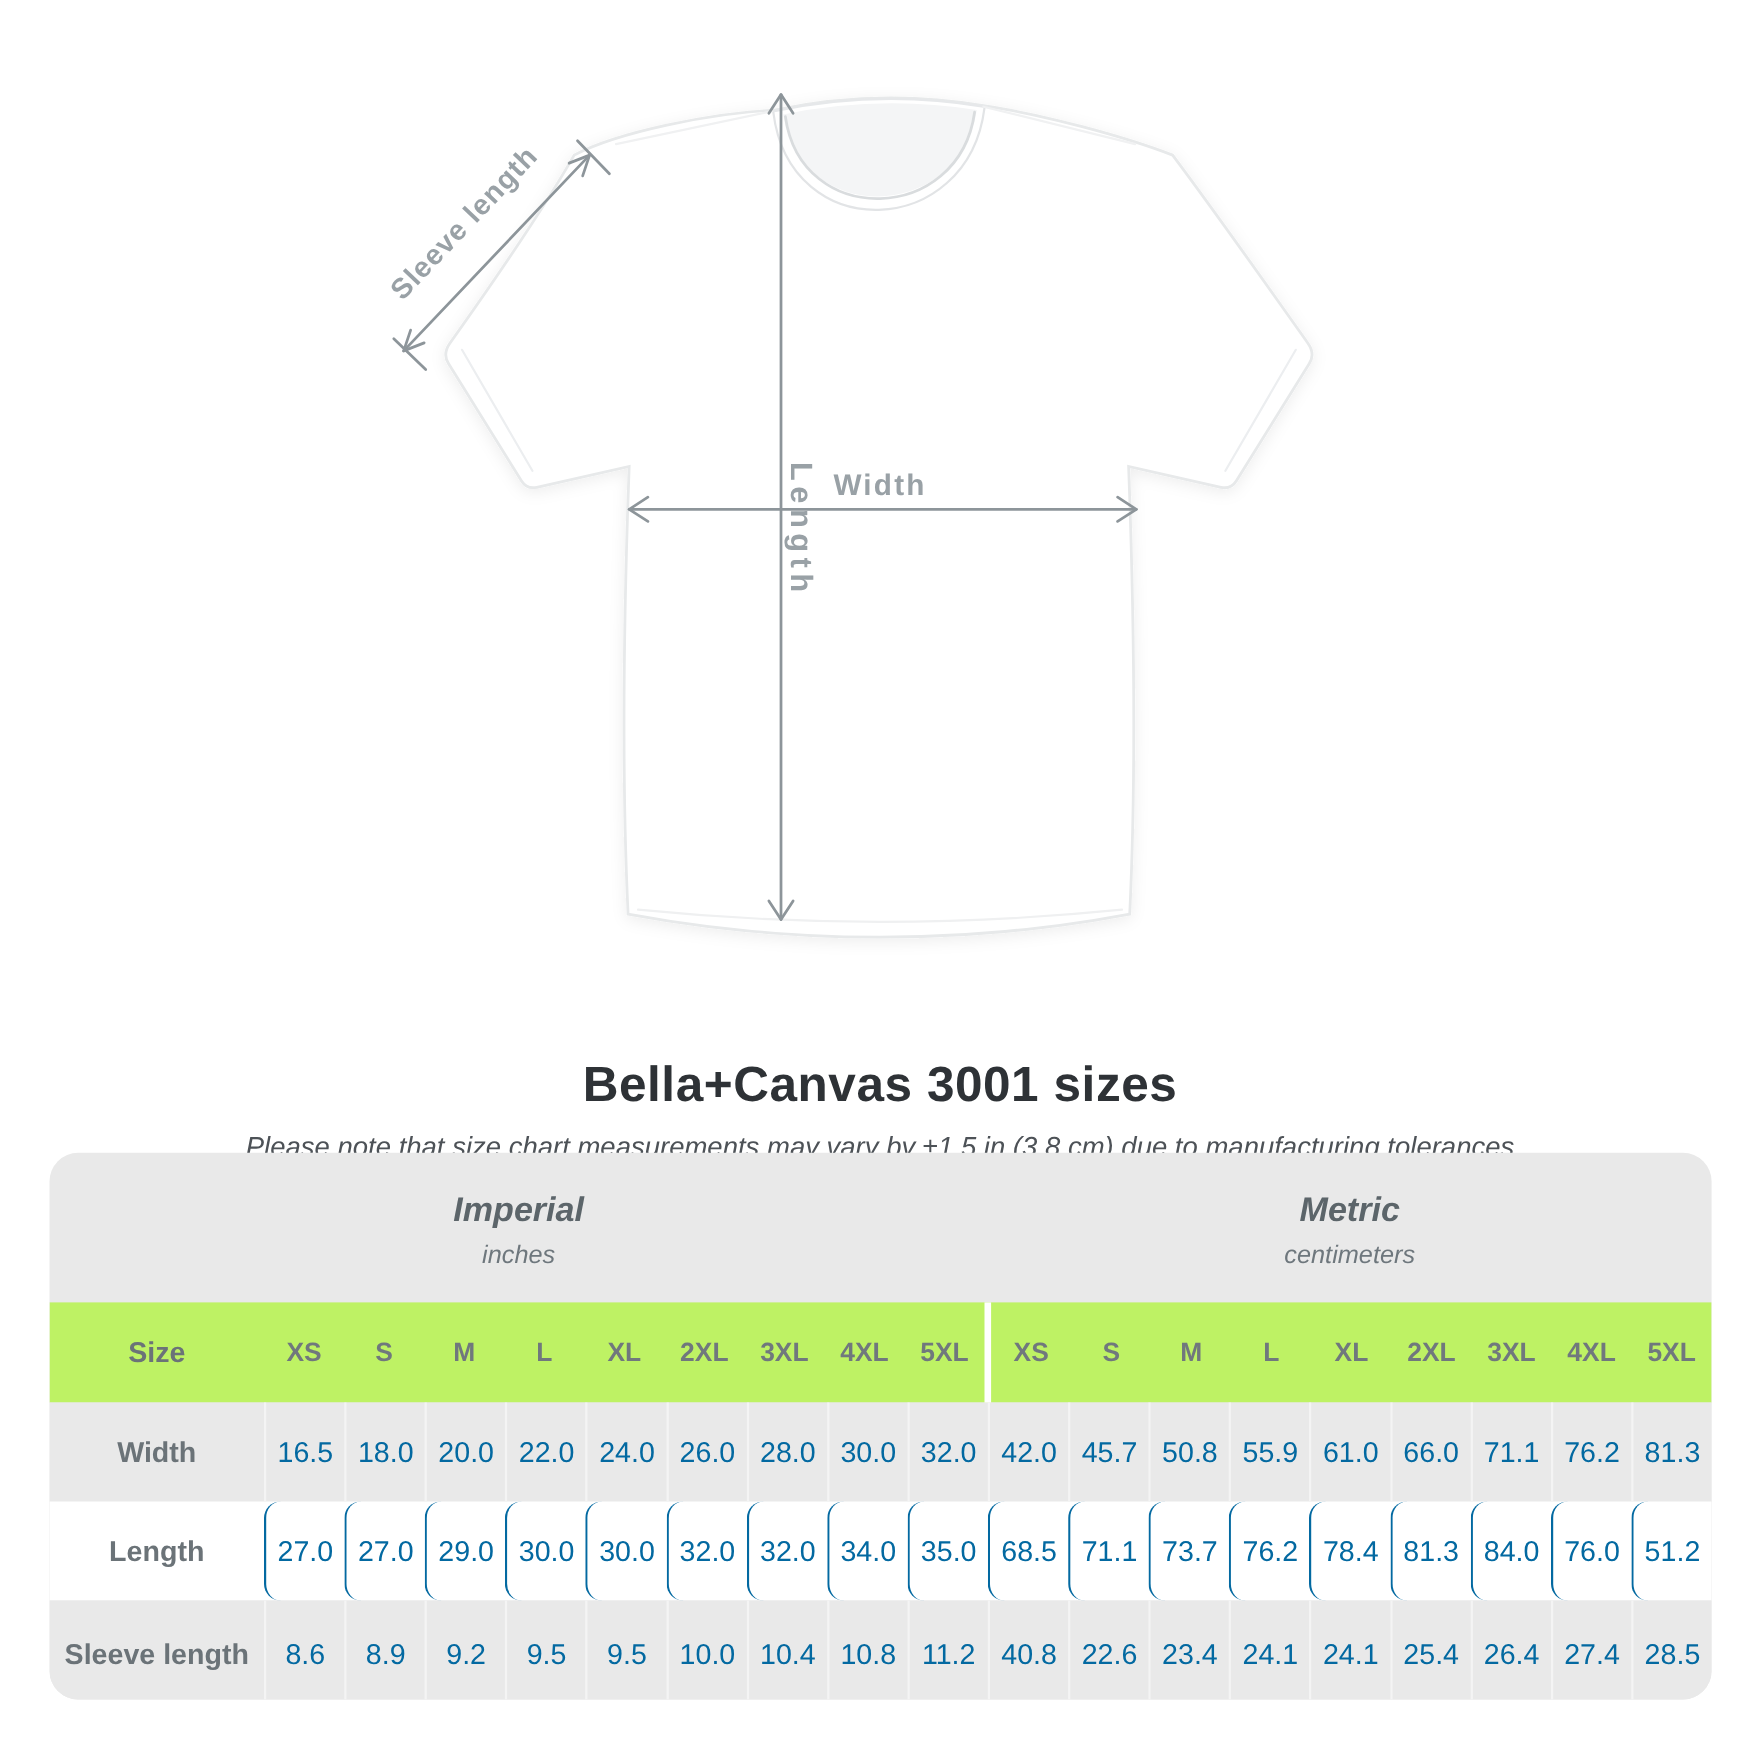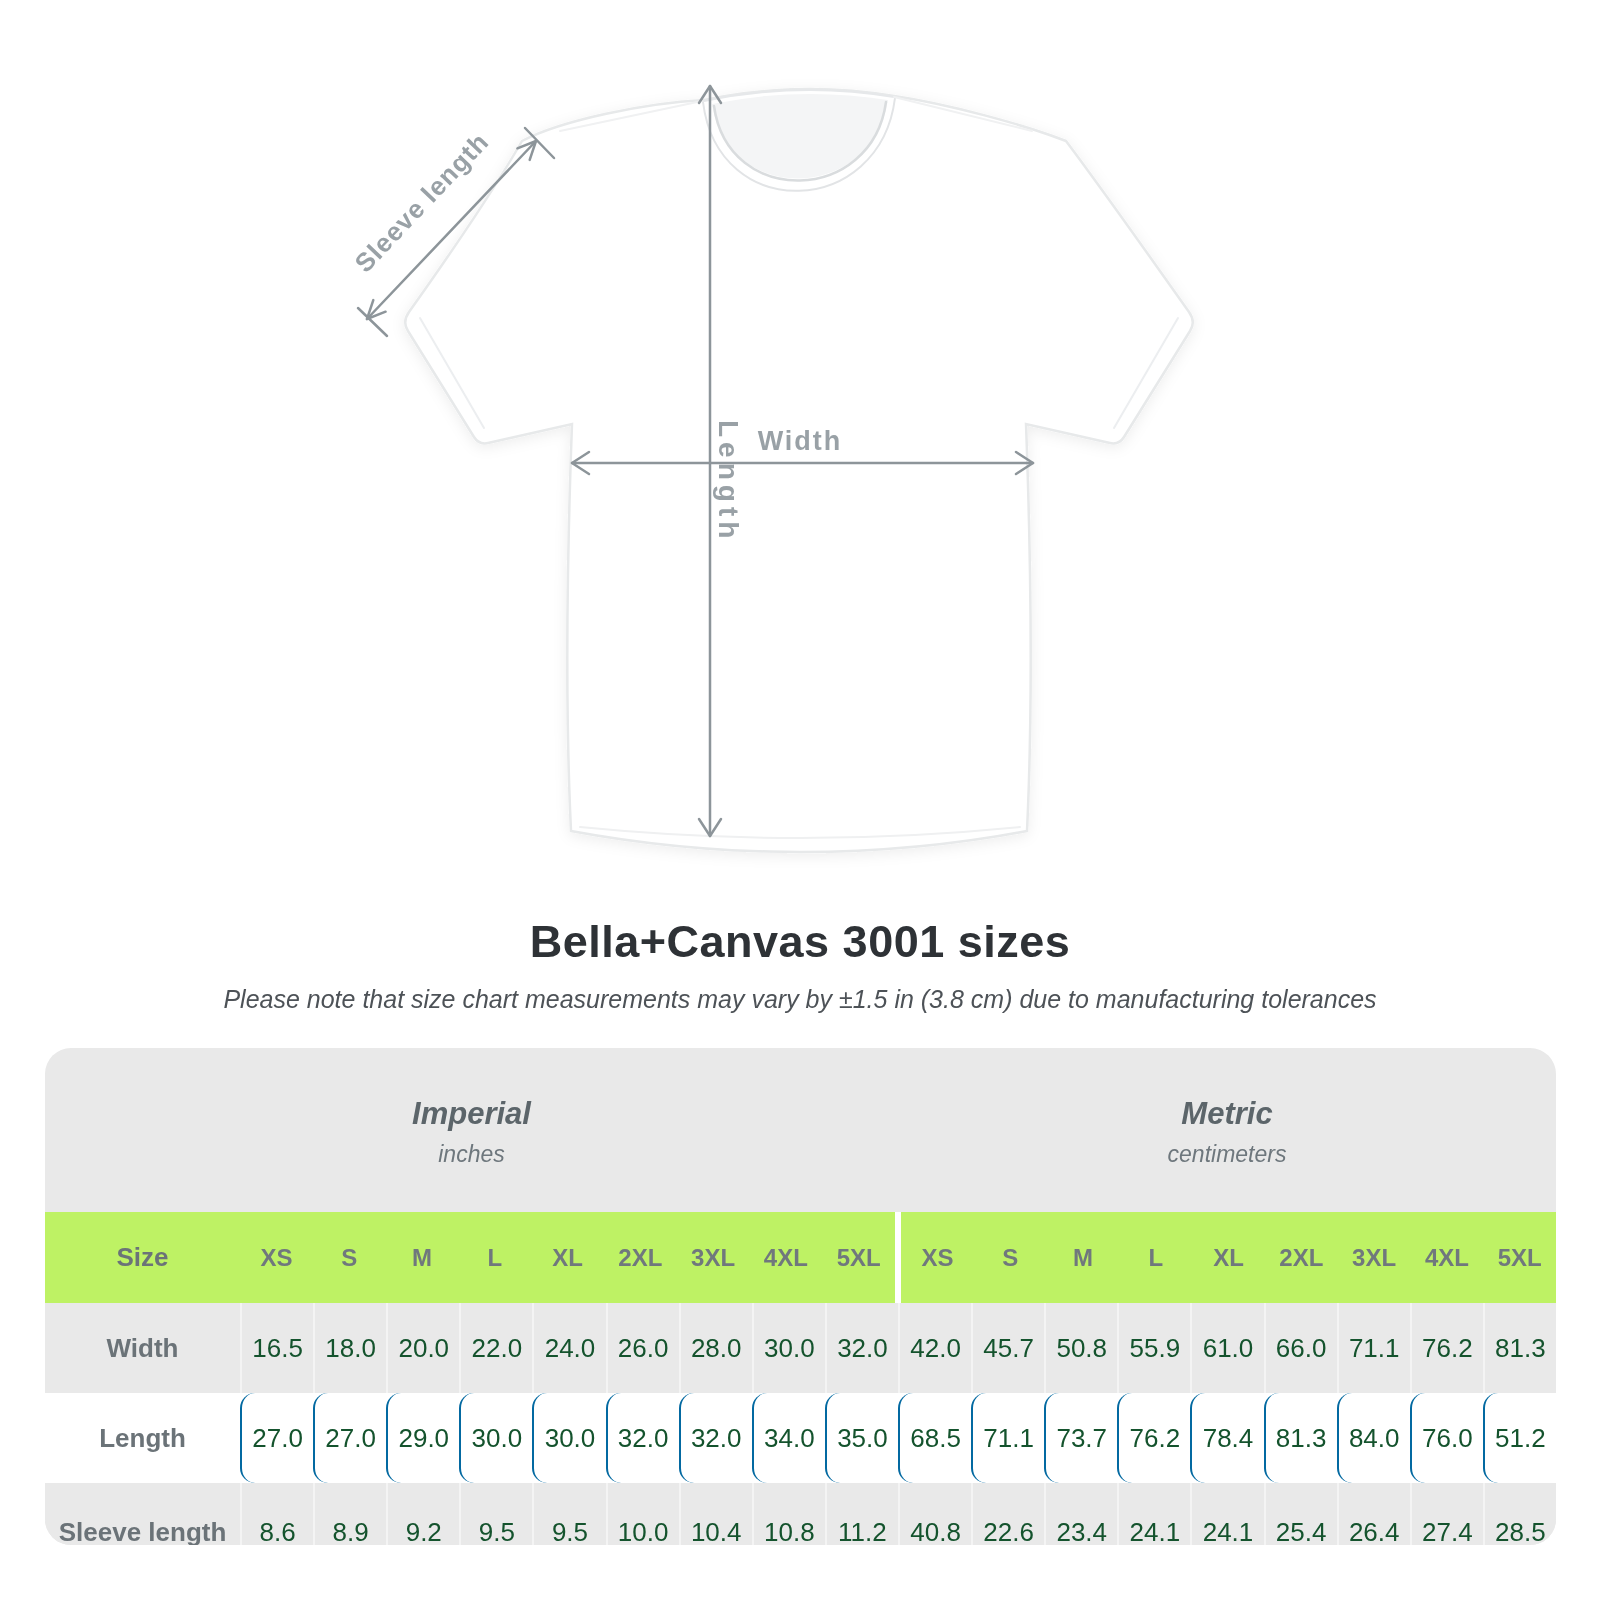--- a/index.html
+++ b/index.html
@@ -6,45 +6,45 @@
   .page{
     position:relative; width:1600px; height:1600px; background:#ffffff;
     font-family:"Liberation Sans", sans-serif; overflow:hidden;
   }
   svg.shirt-svg{position:absolute; top:0; left:0;}
   .shirt-body{fill:#ffffff; stroke:#e7e9ea; stroke-width:2.5;}
   .soft{stroke-linecap:round; fill:none;}
   .arrow{stroke:#8d959a; stroke-width:2.5; fill:none; stroke-linecap:round; stroke-linejoin:round;}
   .dim-label{fill:#99a1a6; font-weight:bold;}
 
-  .title-block{position:absolute; top:916px; left:0; width:1600px; text-align:center;}
+  .title-block{position:absolute; top:960px; left:0; width:1600px; text-align:center;}
   .title-block h1{margin:0; font-size:45px; font-weight:bold; color:#2e3236; letter-spacing:0.5px;}
   .title-block .subtitle{margin:17px 0 0; font-size:25px; font-style:italic; color:#4d5257;}
 
   .size-table{
     position:absolute; left:45px; top:1048px; width:1511px; height:497px;
     background:#e9e9e9; border-radius:26px; overflow:hidden;
   }
-  .unit-band{display:flex; height:164px;text-align:center;}
+  .unit-band{display:flex; height:136px;text-align:center;}
   .unit{display:flex; flex-direction:column; align-items:center; justify-content:center; padding-top:4px;}
   .unit-imperial{width:853px;}
   .unit-metric{flex:1;}
   .unit-name{font-size:31px; font-weight:bold; font-style:italic; color:#5c656a;}
   .unit-sub{font-size:23px; font-style:italic; color:#6e777d; margin-top:9px;}
 
   .trow{display:flex; align-items:stretch;}
   .trow.header{height:91px; background:#bef264;}
   .trow.data{height:90px;}
   .trow.last{height:98px;}
   .trow.white{background:#ffffff;}
   .trow.gray{background:#e9e9e9;}
   .cell{flex:1; display:flex; align-items:center; justify-content:center; min-width:0;}
   .cell.label{flex:0 0 195px; font-weight:bold; font-size:26px; color:#6b7378;}
   .cell.size{font-weight:bold; font-size:24px; color:#70787d;}
-  .cell.val{font-size:26px; color:#14532d;}
+  .cell.val{font-size:26px; color:#0369a1;}
   .trow.white .cell + .cell{border-left:2px solid #0369a1;border-radius:15px;}
   .trow.gray  .cell + .cell{border-left:2px solid #f4f4f4;}
   .trow .cell.metric-start{border-left:6px solid #ffffff;}
 </style>
 </head>
 <body>
 
 <div class="page">
 
   <svg class="shirt-svg" width="1600" height="905" viewBox="0 0 1600 905">

